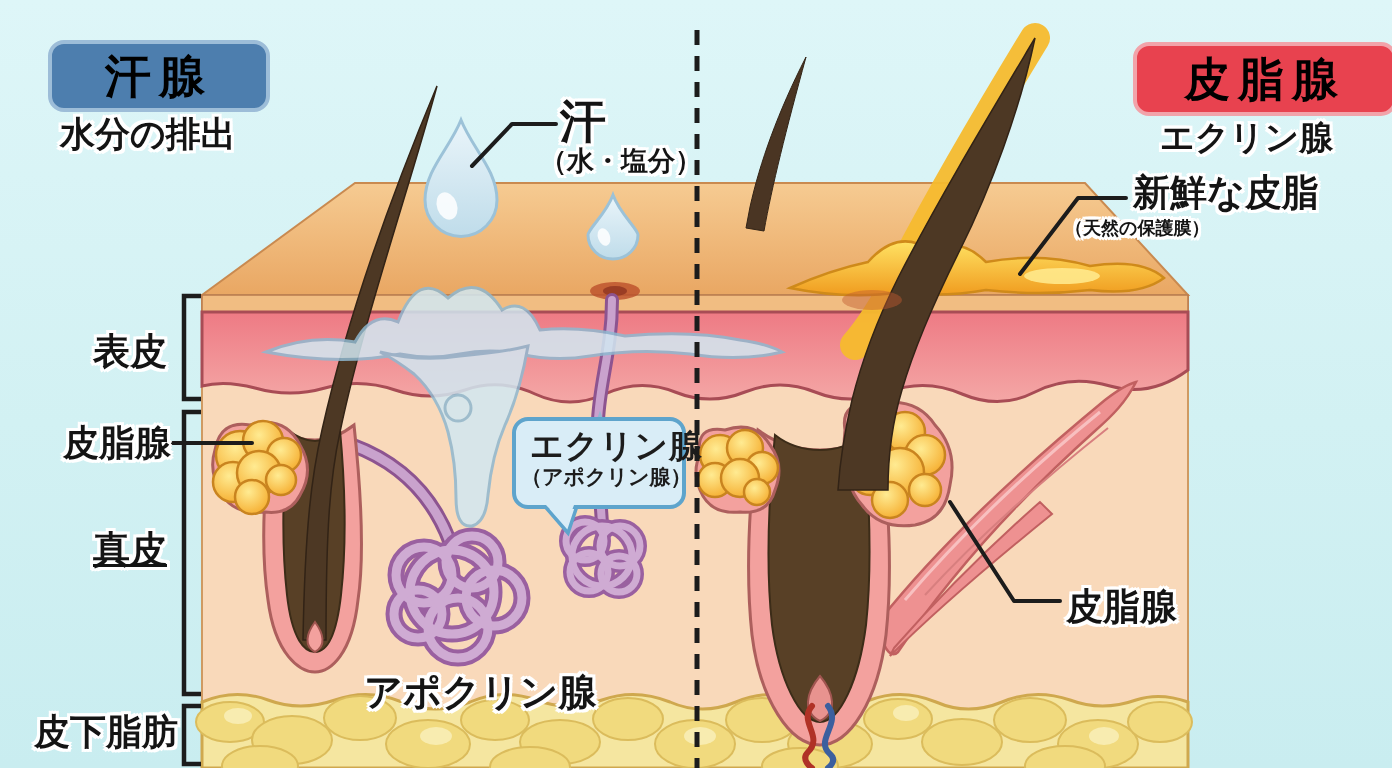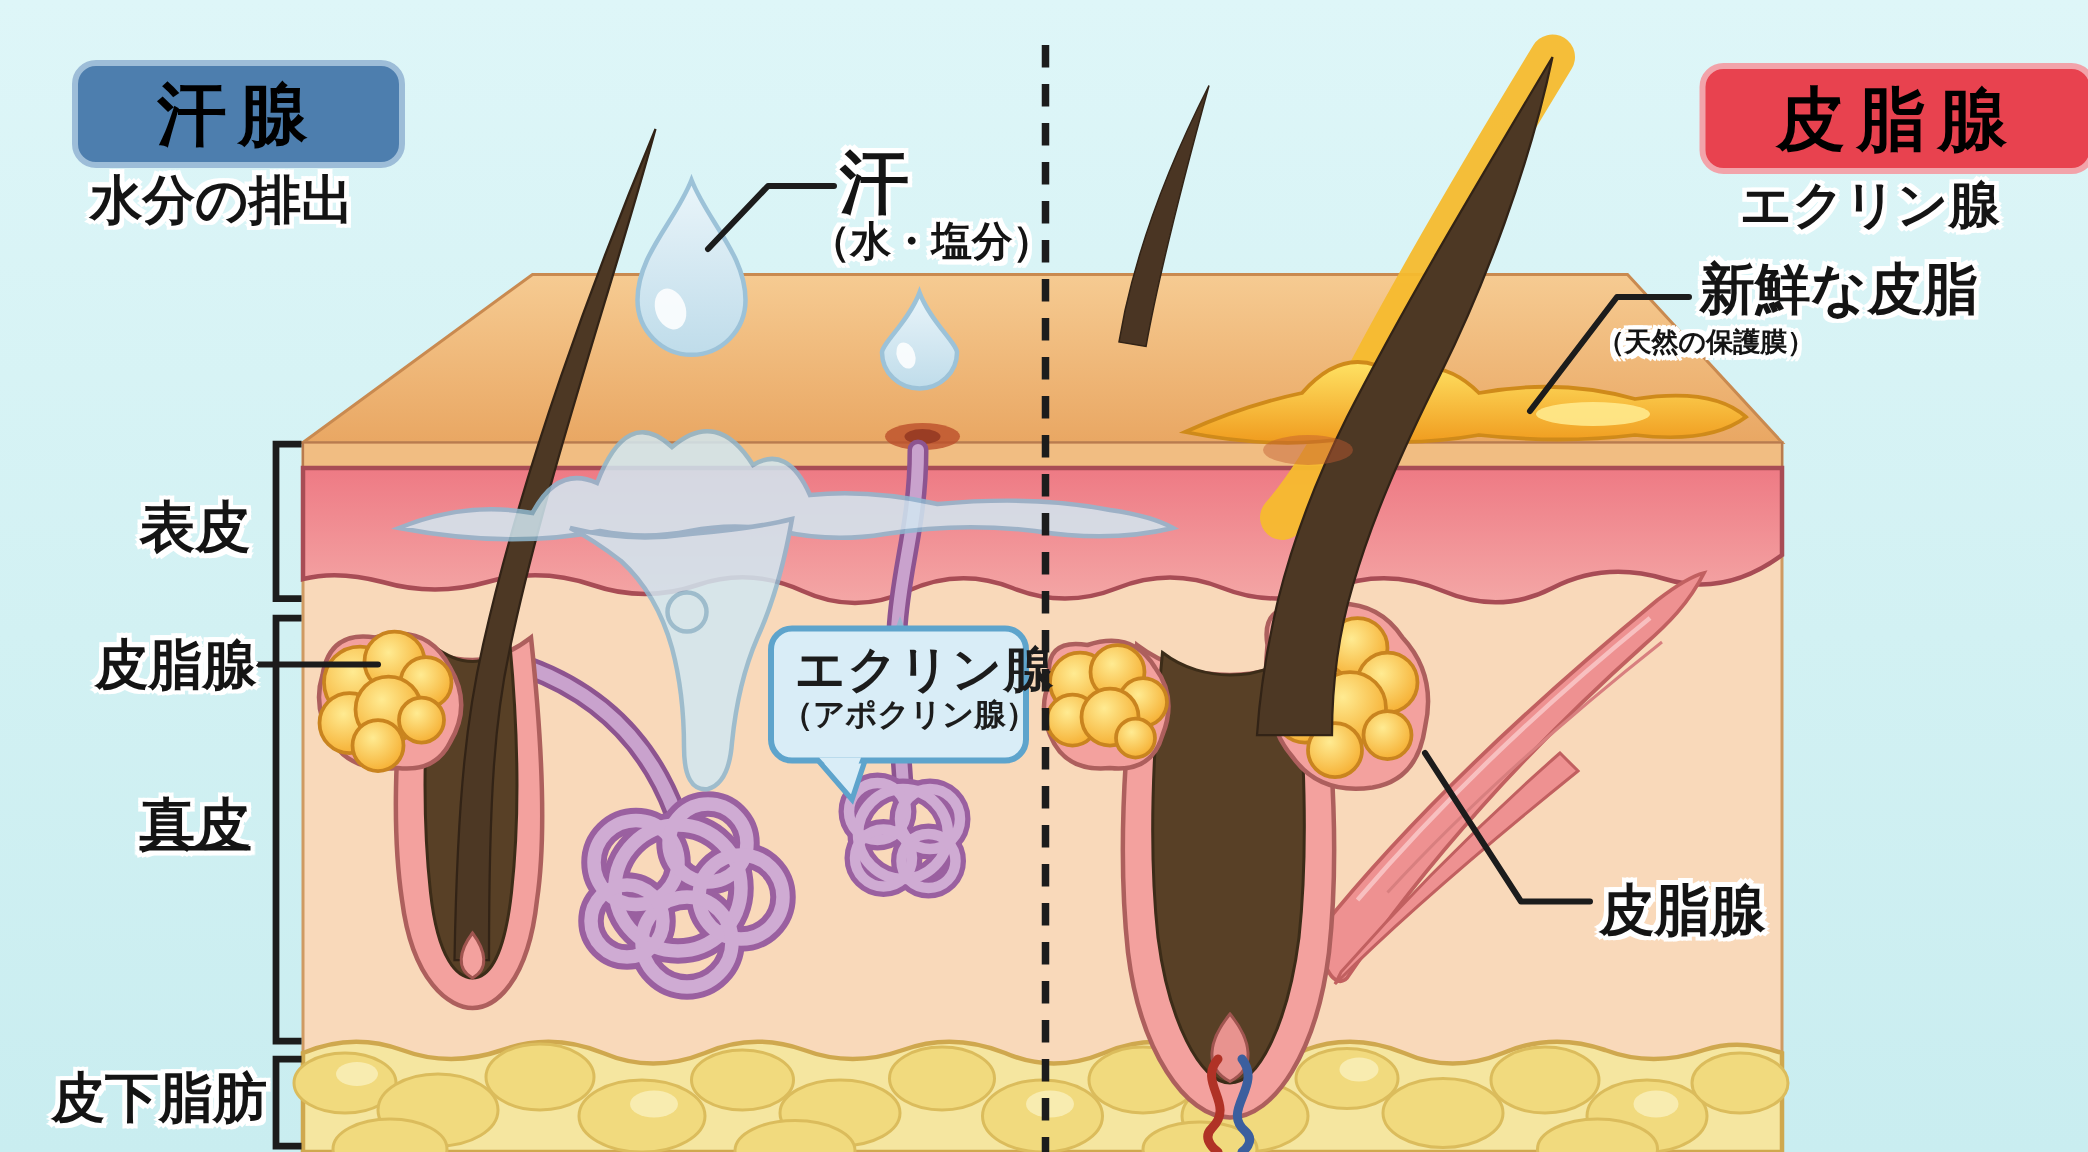--- a/index.html
+++ b/index.html
@@ -300,16 +300,17 @@
 <div class="olabel" id="lbl-fresh-note">（天然の保護膜）</div>
 
 <div class="olabel" id="lbl-epidermis">表皮</div>
 <div class="olabel" id="lbl-sebaceous-left">皮脂腺</div>
 <div class="olabel" id="lbl-dermis">真皮</div>
 <div class="olabel" id="lbl-fat">皮下脂肪</div>
 
 <div class="bubble-text" id="lbl-eccrine">エクリン腺</div>
 <div class="bubble-text" id="lbl-eccrine-note">（アポクリン腺）</div>
 
+<div class="olabel" id="lbl-apocrine">アポクリン腺</div>
 
 <div class="olabel" id="lbl-sebaceous-right">皮脂腺</div>
 
 </div>
 
 </body></html>

